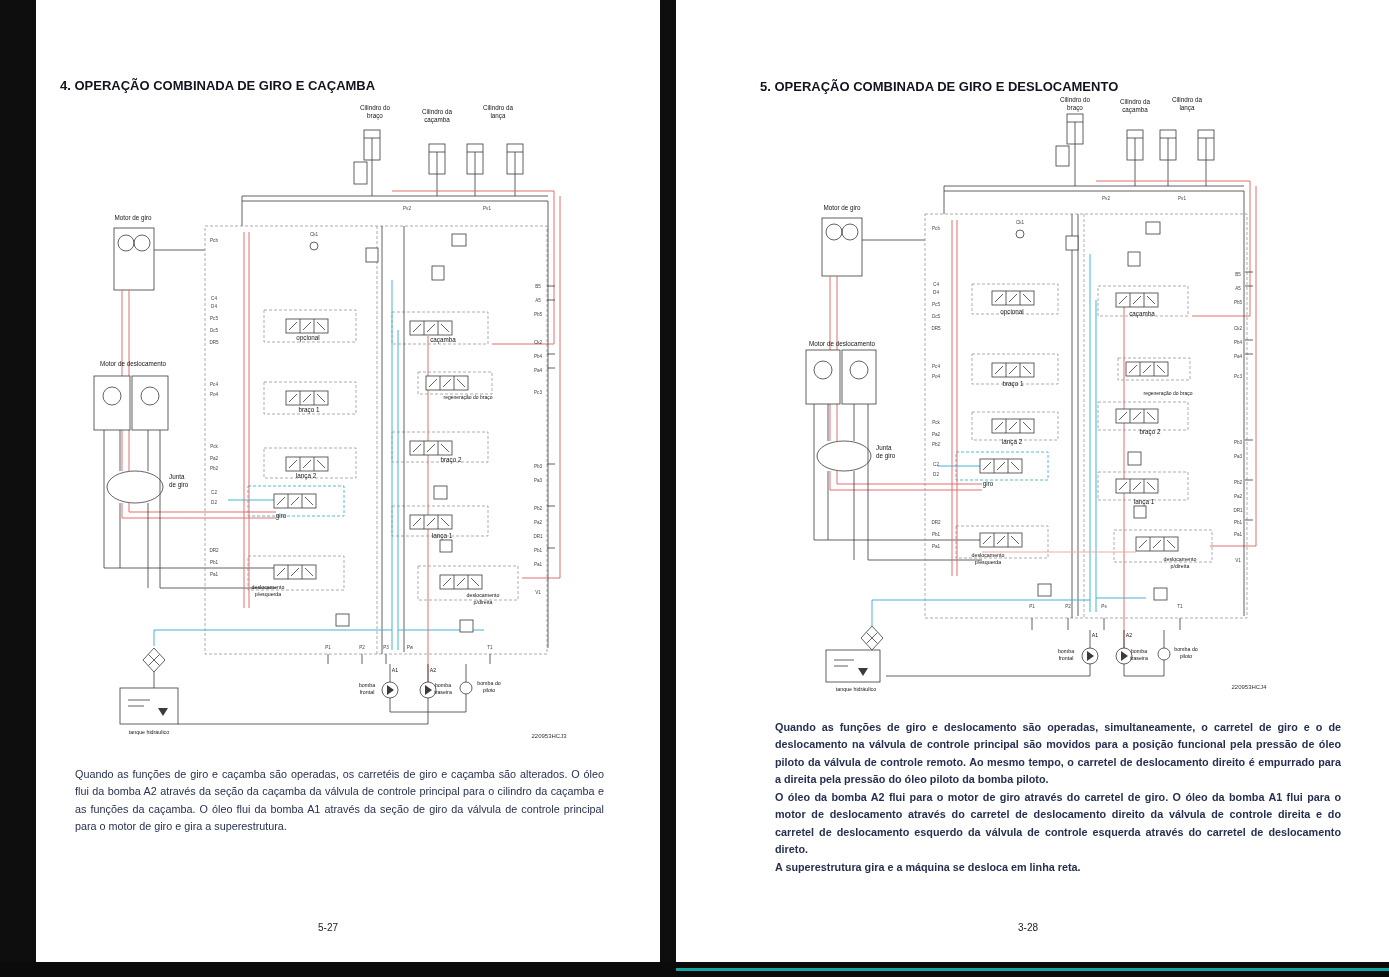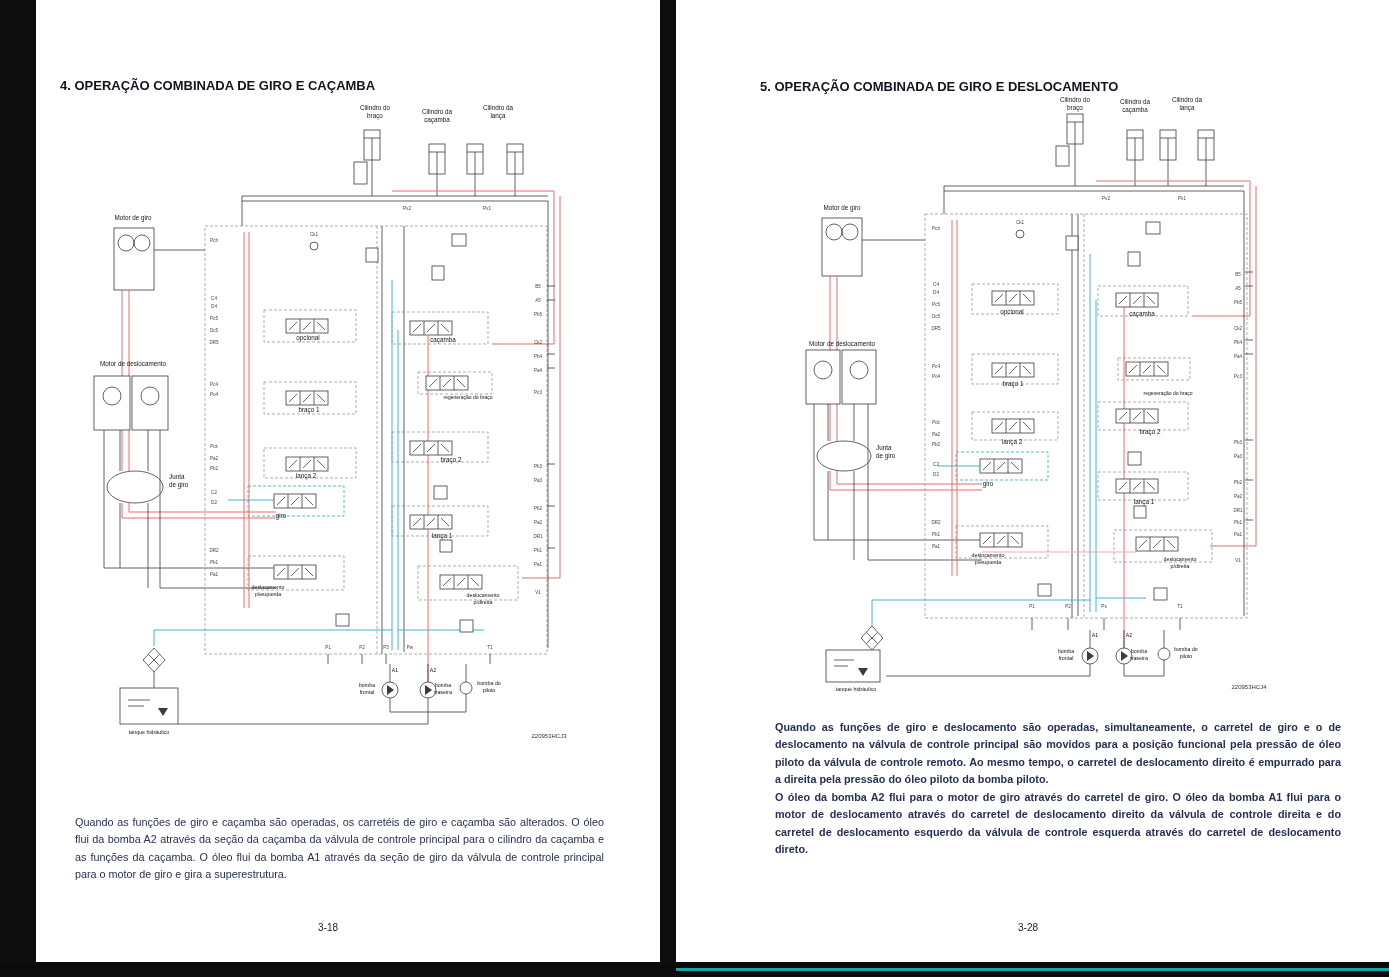--- a/index.html
+++ b/index.html
@@ -8,21 +8,21 @@
   .root{position:absolute;inset:0;}
   .page{position:absolute;top:0;height:962px;background:#ffffff;}
   .page-left{left:36px;width:624px;}
   .page-right{left:676px;width:713px;}
   .bottom-bar{position:absolute;left:0;top:962px;width:1389px;height:15px;background:#0b0b0b;}
   .teal-line{position:absolute;left:676px;top:6px;width:713px;height:3px;background:#12a7a2;}
   .heading{position:absolute;margin:0;font-size:13px;font-weight:bold;color:#13131f;white-space:nowrap;}
   .h-left{left:24px;top:78px;}
   .h-right{left:84px;top:79px;}
   .para{position:absolute;margin:0;font-size:10.8px;line-height:1.62;color:#273052;text-align:justify;}
-  .para-left{left:39px;top:766px;width:529px;margin-top:48px;}
+  .para-left{left:39px;top:766px;width:529px;}
   .paras-right{position:absolute;left:99px;top:719px;width:566px;font-weight:bold;}
   .paras-right p{margin:0;font-size:10.8px;line-height:1.62;color:#273052;text-align:justify;}
   .pageno{position:absolute;font-size:10px;color:#20202a;}
   .pn-left{left:282px;top:922px;}
   .pn-right{left:342px;top:922px;}
   .diagram{position:absolute;inset:0;}
   .diagram svg{position:absolute;left:0;top:0;}
   .dlabel{position:absolute;font-size:6.3px;line-height:1.25;color:#141414;white-space:pre;
           text-align:center;transform:translateX(-50%);}
   .dlabel.la{transform:none;text-align:left;}
@@ -207,21 +207,21 @@
         <div class="dlabel" style="left: 502px; top: 562px; font-size: 4.6px; color: rgb(68, 68, 68);">Pa1</div>
         <div class="dlabel" style="left: 502px; top: 590px; font-size: 4.6px; color: rgb(68, 68, 68);">V1</div>
         <div class="dlabel" style="left: 292px; top: 645px; font-size: 4.6px; color: rgb(68, 68, 68);">P1</div>
         <div class="dlabel" style="left: 326px; top: 645px; font-size: 4.6px; color: rgb(68, 68, 68);">P2</div>
         <div class="dlabel" style="left: 350px; top: 645px; font-size: 4.6px; color: rgb(68, 68, 68);">P3</div>
         <div class="dlabel" style="left: 374px; top: 645px; font-size: 4.6px; color: rgb(68, 68, 68);">Pw</div>
         <div class="dlabel" style="left: 454px; top: 645px; font-size: 4.6px; color: rgb(68, 68, 68);">T1</div>
       </div>
 
     <p class="para para-left">Quando as funções de giro e caçamba são operadas, os carretéis de giro e caçamba são alterados. O óleo flui da bomba A2 através da seção da caçamba da válvula de controle principal para o cilindro da caçamba e as funções da caçamba. O óleo flui da bomba A1 através da seção de giro da válvula de controle principal para o motor de giro e gira a superestrutura.</p>
-    <div class="pageno pn-left">3-18</div>
+    <div class="pageno pn-left">5-27</div>
   </div>
 
   <div class="page page-right">
     <h1 class="heading h-right">5. OPERAÇÃO COMBINADA DE GIRO E DESLOCAMENTO</h1>
 
     <div class="diagram">
       <svg width="713" height="760" viewBox="0 0 713 760">
         <defs>
           <g id="spR">
             <rect x="0" y="0" width="42" height="14" class="k w"></rect>
@@ -385,20 +385,21 @@
         <div class="dlabel" style="left: 562px; top: 558px; font-size: 4.6px; color: rgb(68, 68, 68);">V1</div>
         <div class="dlabel" style="left: 356px; top: 604px; font-size: 4.6px; color: rgb(68, 68, 68);">P1</div>
         <div class="dlabel" style="left: 392px; top: 604px; font-size: 4.6px; color: rgb(68, 68, 68);">P2</div>
         <div class="dlabel" style="left: 428px; top: 604px; font-size: 4.6px; color: rgb(68, 68, 68);">Ps</div>
         <div class="dlabel" style="left: 504px; top: 604px; font-size: 4.6px; color: rgb(68, 68, 68);">T1</div>
       </div>
 
     <div class="paras-right">
       <p>Quando as funções de giro e deslocamento são operadas, simultaneamente, o carretel de giro e o de deslocamento na válvula de controle principal são movidos para a posição funcional pela pressão de óleo piloto da válvula de controle remoto. Ao mesmo tempo, o carretel de deslocamento direito é empurrado para a direita pela pressão do óleo piloto da bomba piloto.</p>
       <p>O óleo da bomba A2 flui para o motor de giro através do carretel de giro. O óleo da bomba A1 flui para o motor de deslocamento através do carretel de deslocamento direito da válvula de controle direita e do carretel de deslocamento esquerdo da válvula de controle esquerda através do carretel de deslocamento direto.</p>
+      <p>A superestrutura gira e a máquina se desloca em linha reta.</p>
     </div>
     <div class="pageno pn-right">3-28</div>
   </div>
 
   <div class="bottom-bar">
     <div class="teal-line"></div>
   </div>
 </div>
 
 </body></html>

